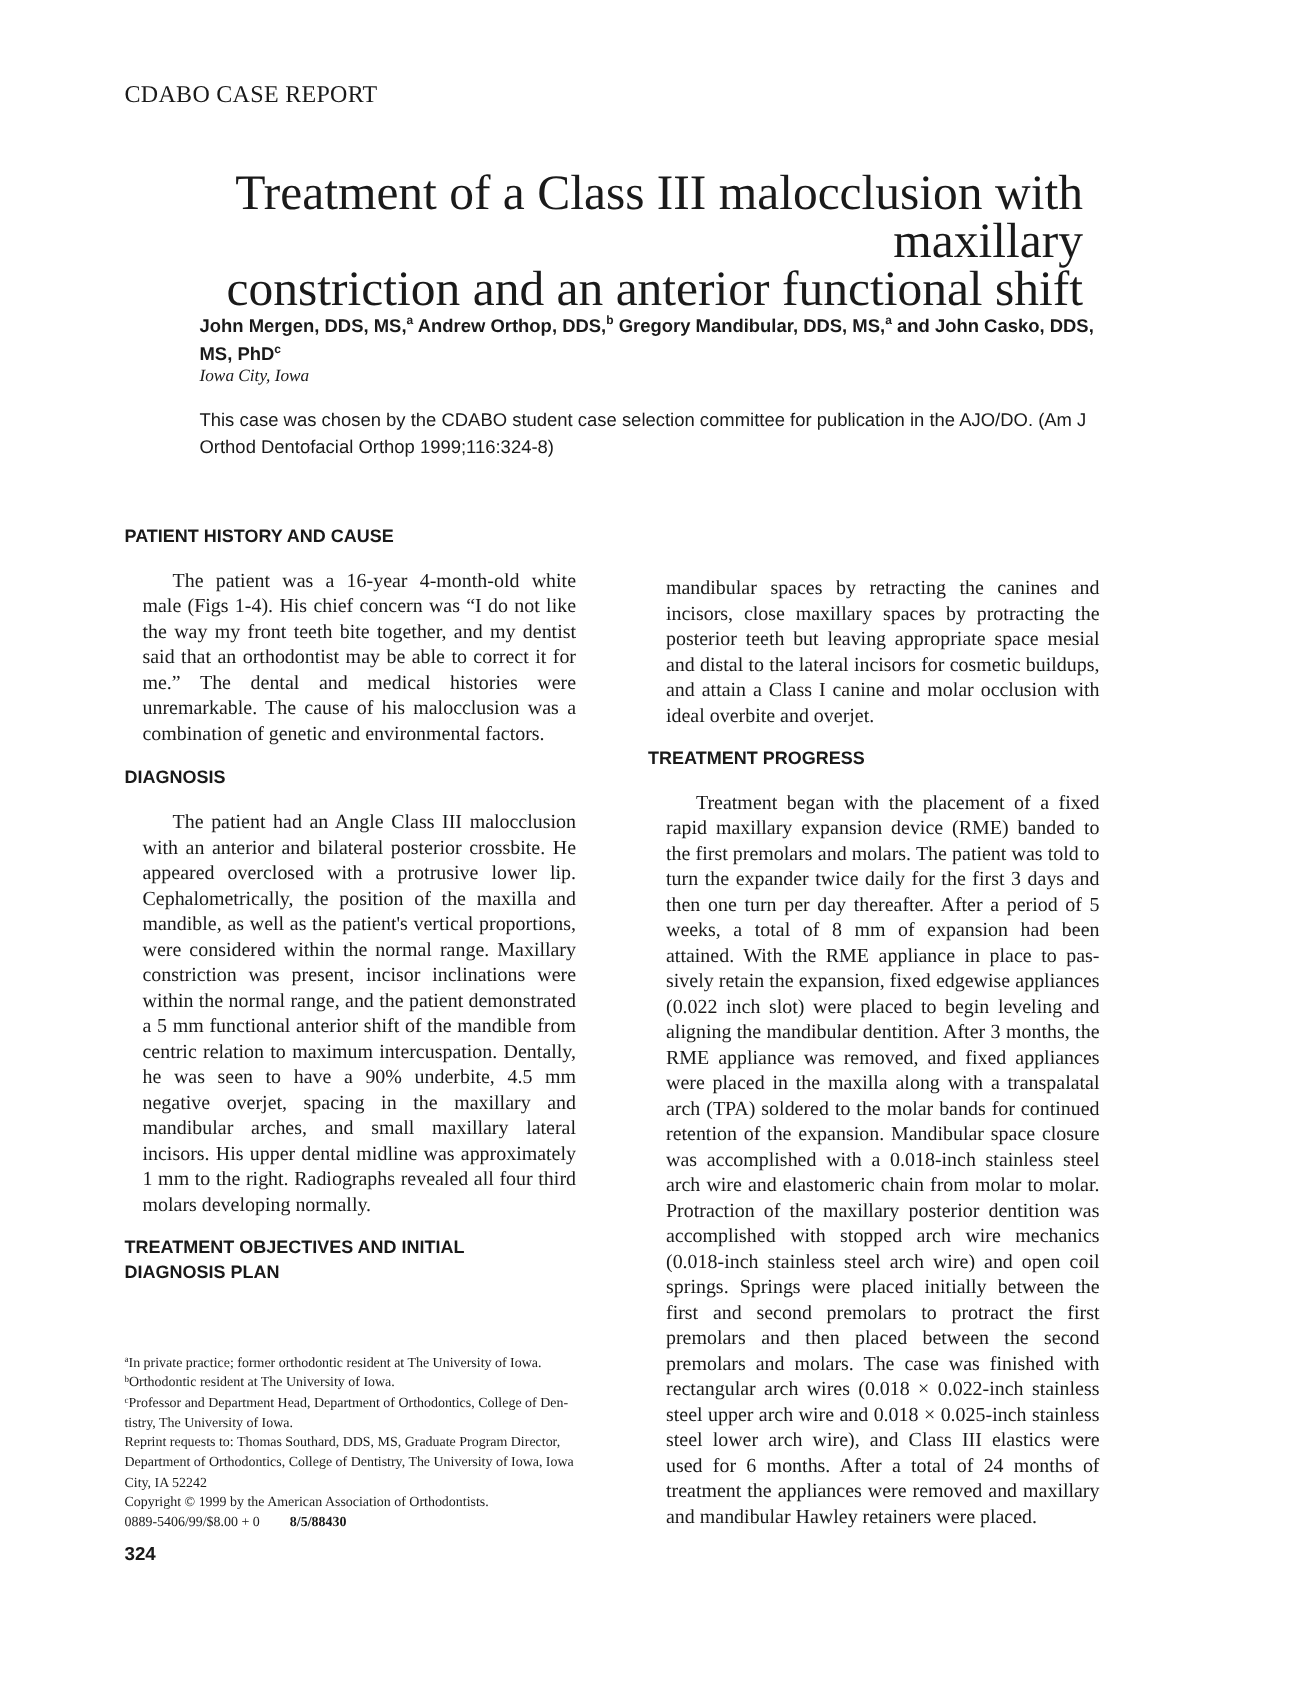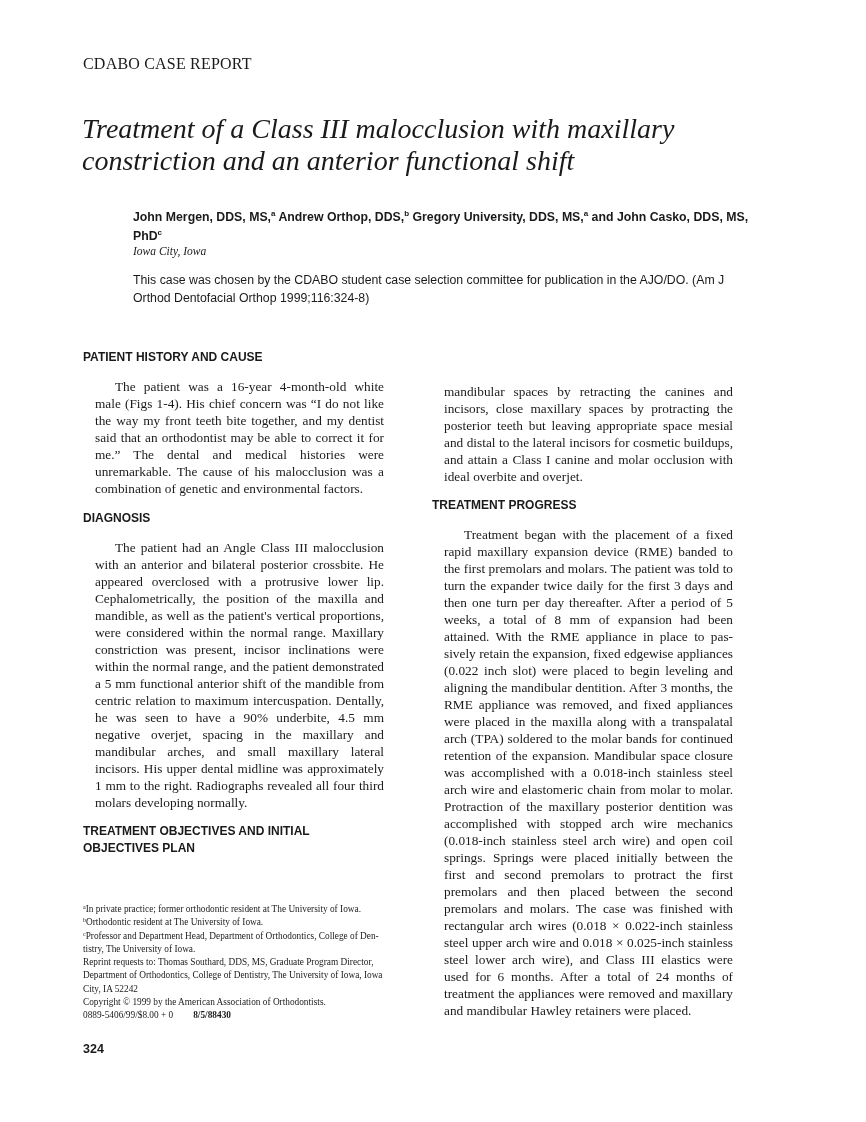--- a/index.html
+++ b/index.html
@@ -4,21 +4,21 @@
 <style>
   html, body { margin: 0; padding: 0; background: #ffffff; }
   body { width: 866px; height: 1122px; position: relative; overflow: hidden; color: #1a1a1a; }
   .abs { position: absolute; }
   .series-title {
     left: 83px; top: 55px;
     font-family: "Liberation Serif", serif; font-size: 16px; letter-spacing: 0.2px;
   }
   .article-title {
     left: 82px; top: 113px; width: 640px;
-    font-family: "Liberation Serif", serif; font-style: italic; font-size: 28px; line-height: 32px;
+    font-family: "Liberation Serif", serif; font-size: 33px; line-height: 32px; text-align: right;
   }
   .authors {
     left: 133px; top: 208px; width: 620px;
     font-family: "Liberation Sans", sans-serif; font-weight: bold; font-size: 12.3px; line-height: 19px;
   }
   .authors sup { font-size: 8px; vertical-align: 5px; line-height: 0; }
   .affiliation {
     left: 133px; top: 245px;
     font-family: "Liberation Serif", serif; font-style: italic; font-size: 11.5px;
   }
@@ -42,49 +42,49 @@
   .gap-h { margin-top: 10px; }
   .footnotes {
     left: 83px; top: 903px; width: 313px;
     font-family: "Liberation Serif", serif; font-size: 9.3px; line-height: 13.3px;
   }
   .footnotes p { margin: 0; }
   .footnotes sup { font-size: 6px; vertical-align: 3px; line-height: 0; }
   .footnotes .bold { font-weight: bold; margin-left: 20px; }
   .page-number {
     left: 83px; top: 1029px;
-    font-family: "Liberation Sans", sans-serif; font-weight: bold; font-size: 12.5px; margin-top: 13px;
+    font-family: "Liberation Sans", sans-serif; font-weight: bold; font-size: 12.5px;
   }
 </style>
 </head>
 <body>
 
 <div class="abs series-title">CDABO CASE REPORT</div>
 
 <div class="abs article-title">
   <div>Treatment of a Class III malocclusion with maxillary</div>
   <div>constriction and an anterior functional shift</div>
 </div>
 
-<div class="abs authors"><span>John Mergen, DDS, MS,</span><sup>a</sup><span> Andrew Orthop, DDS,</span><sup>b</sup><span> Gregory University, DDS, MS,</span><sup>a</sup><span> and John Casko, DDS, MS, PhD</span><sup>c</sup></div>
+<div class="abs authors"><span>John Mergen, DDS, MS,</span><sup>a</sup><span> Andrew Orthop, DDS,</span><sup>b</sup><span> Gregory Mandibular, DDS, MS,</span><sup>a</sup><span> and John Casko, DDS, MS, PhD</span><sup>c</sup></div>
 
 <div class="abs affiliation">Iowa City, Iowa</div>
 
 <div class="abs case-note">This case was chosen by the CDABO student case selection committee for publication in the AJO/DO. (Am J Orthod Dentofacial Orthop 1999;116:324-8)</div>
 
 <div class="abs col col-left">
   <h3 class="heading">PATIENT HISTORY AND CAUSE</h3>
   <p class="para">The patient was a 16-year 4-month-old white male (Figs 1-4). His chief concern was “I do not like the way my front teeth bite together, and my dentist said that an orthodontist may be able to correct it for me.” The den­tal and medical histories were unremarkable. The cause of his malocclusion was a combination of genetic and environmental factors.</p>
 
   <h3 class="heading gap-h" style="margin-top:13px">DIAGNOSIS</h3>
   <p class="para">The patient had an Angle Class III malocclusion with an anterior and bilateral posterior crossbite. He appeared overclosed with a protrusive lower lip. Cephalometrically, the position of the maxilla and mandible, as well as the patient's vertical proportions, were considered within the normal range. Maxillary constriction was present, incisor inclinations were within the normal range, and the patient demonstrated a 5 mm functional anterior shift of the mandible from centric relation to maximum intercuspation. Dentally, he was seen to have a 90% underbite, 4.5 mm negative overjet, spacing in the maxillary and mandibular arches, and small maxillary lateral incisors. His upper dental midline was approximately 1 mm to the right. Radiographs revealed all four third molars developing normally.</p>
 
   <h3 class="heading gap-h" style="margin-top:11px">
     <span>TREATMENT OBJECTIVES AND INITIAL</span><br>
-    <span>OBJECTIVES PLAN</span>
+    <span>DIAGNOSIS PLAN</span>
   </h3>
 </div>
 
 <div class="abs col col-right">
   <p class="para cont">mandibular spaces by retracting the canines and incisors, close maxillary spaces by protracting the pos­terior teeth but leaving appropriate space mesial and distal to the lateral incisors for cosmetic buildups, and attain a Class I canine and molar occlusion with ideal overbite and overjet.</p>
   <h3 class="heading" style="margin-top:2px">TREATMENT PROGRESS</h3>
   <p class="para">Treatment began with the placement of a fixed rapid maxillary expansion device (RME) banded to the first premolars and molars. The patient was told to turn the expander twice daily for the first 3 days and then one turn per day thereafter. After a period of 5 weeks, a total of 8 mm of expansion had been attained. With the RME appliance in place to pas­sively retain the expansion, fixed edgewise appli­ances (0.022 inch slot) were placed to begin leveling and aligning the mandibular dentition. After 3 months, the RME appliance was removed, and fixed appliances were placed in the maxilla along with a transpalatal arch (TPA) soldered to the molar bands for continued retention of the expansion. Mandibular space closure was accomplished with a 0.018-inch stainless steel arch wire and elastomeric chain from molar to molar. Protraction of the maxillary poste­rior dentition was accomplished with stopped arch wire mechanics (0.018-inch stainless steel arch wire) and open coil springs. Springs were placed ini­tially between the first and second premolars to pro­tract the first premolars and then placed between the second premolars and molars. The case was finished with rectangular arch wires (0.018 × 0.022-inch stainless steel upper arch wire and 0.018 × 0.025-inch stainless steel lower arch wire), and Class III elastics were used for 6 months. After a total of 24 months of treatment the appliances were removed and maxillary and mandibular Hawley retainers were placed.</p>
 </div>
 
 <div class="abs footnotes">

